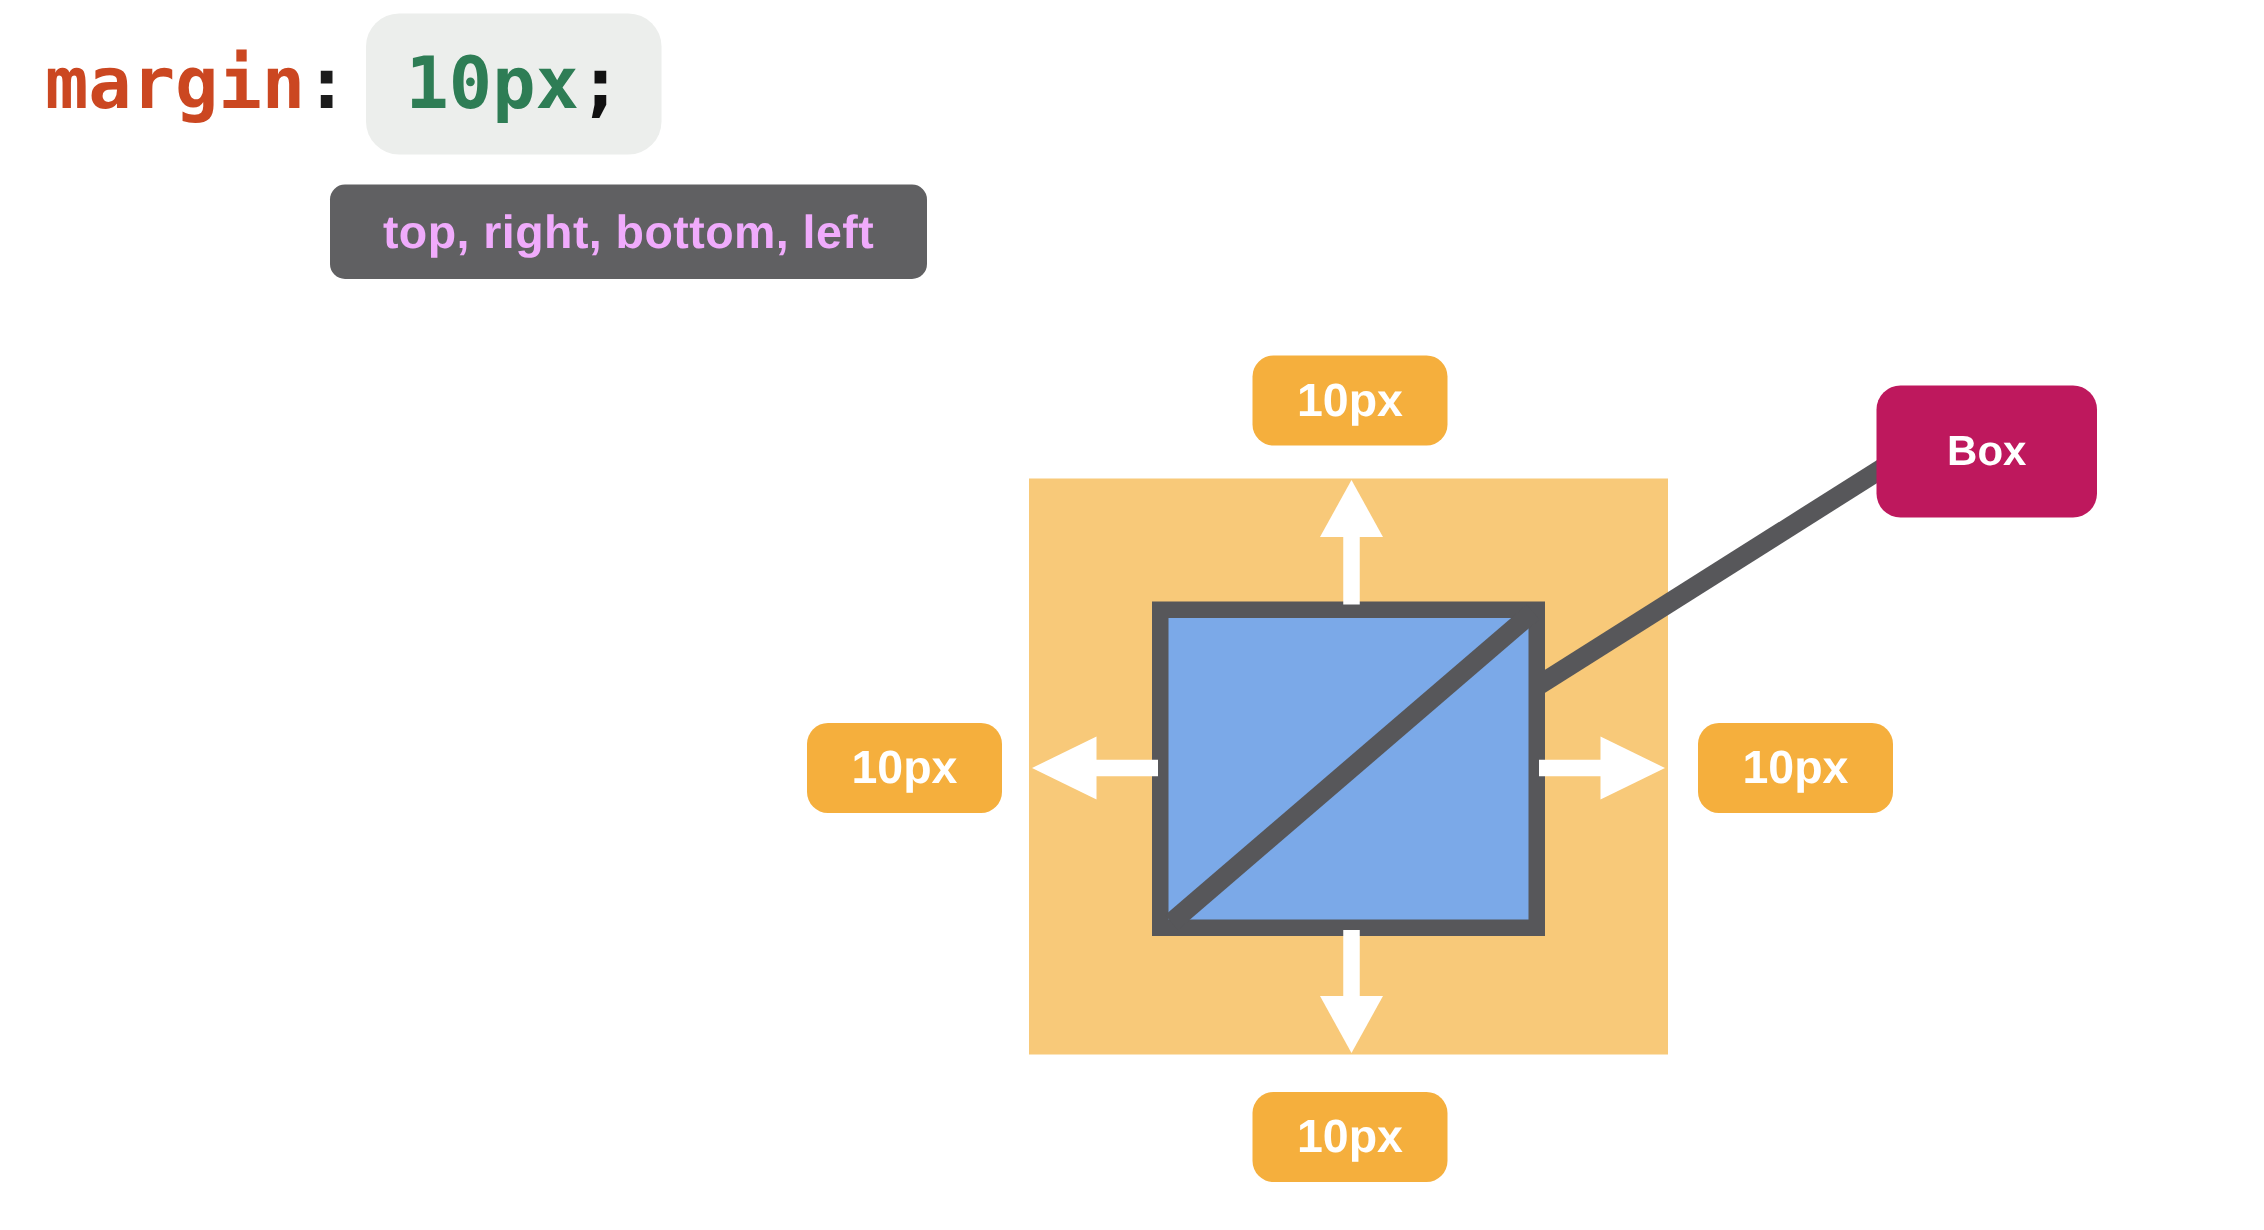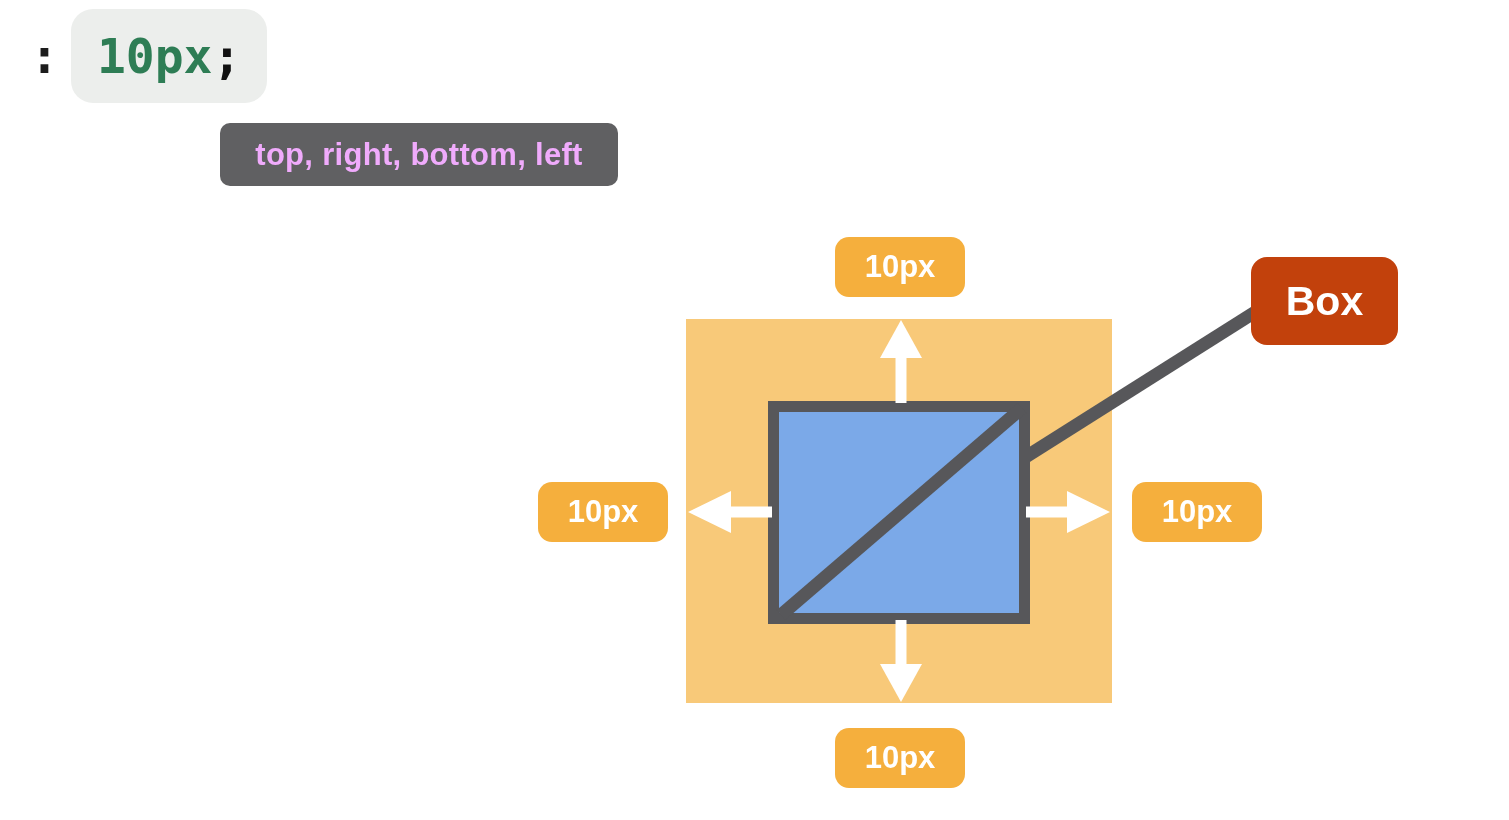--- a/index.html
+++ b/index.html
@@ -89,38 +89,38 @@
   .badge-right  { left: 1132px; top: 482px; }
   .badge-bottom { left: 835px;  top: 728px; }
 
   
   .box-label {
     position: absolute;
     left: 1251px;
     top: 257px;
     width: 147px;
     height: 88px;
-    background: #c2410c;
+    background: #be185d;
     border-radius: 16px;
     display: flex;
     align-items: center;
     justify-content: center;
     color: #ffffff;
     font-weight: bold;
-    font-size: 41px;
+    font-size: 28px;
     text-align: right;
   }
 </style>
 </head>
 <body>
 
 <div class="stage">
 
   <div class="code-line">
-    <span class="code-colon">:</span>
+    <span class="code-prop">margin</span><span class="code-colon">:</span>
     <span class="code-pill">
       <span class="code-value">10px</span><span class="code-semi">;</span>
     </span>
   </div>
 
   <div class="tooltip">
     <span>top, right, bottom, left</span>
   </div>
 
   <svg class="diagram-svg" viewBox="0 0 1509 820">

